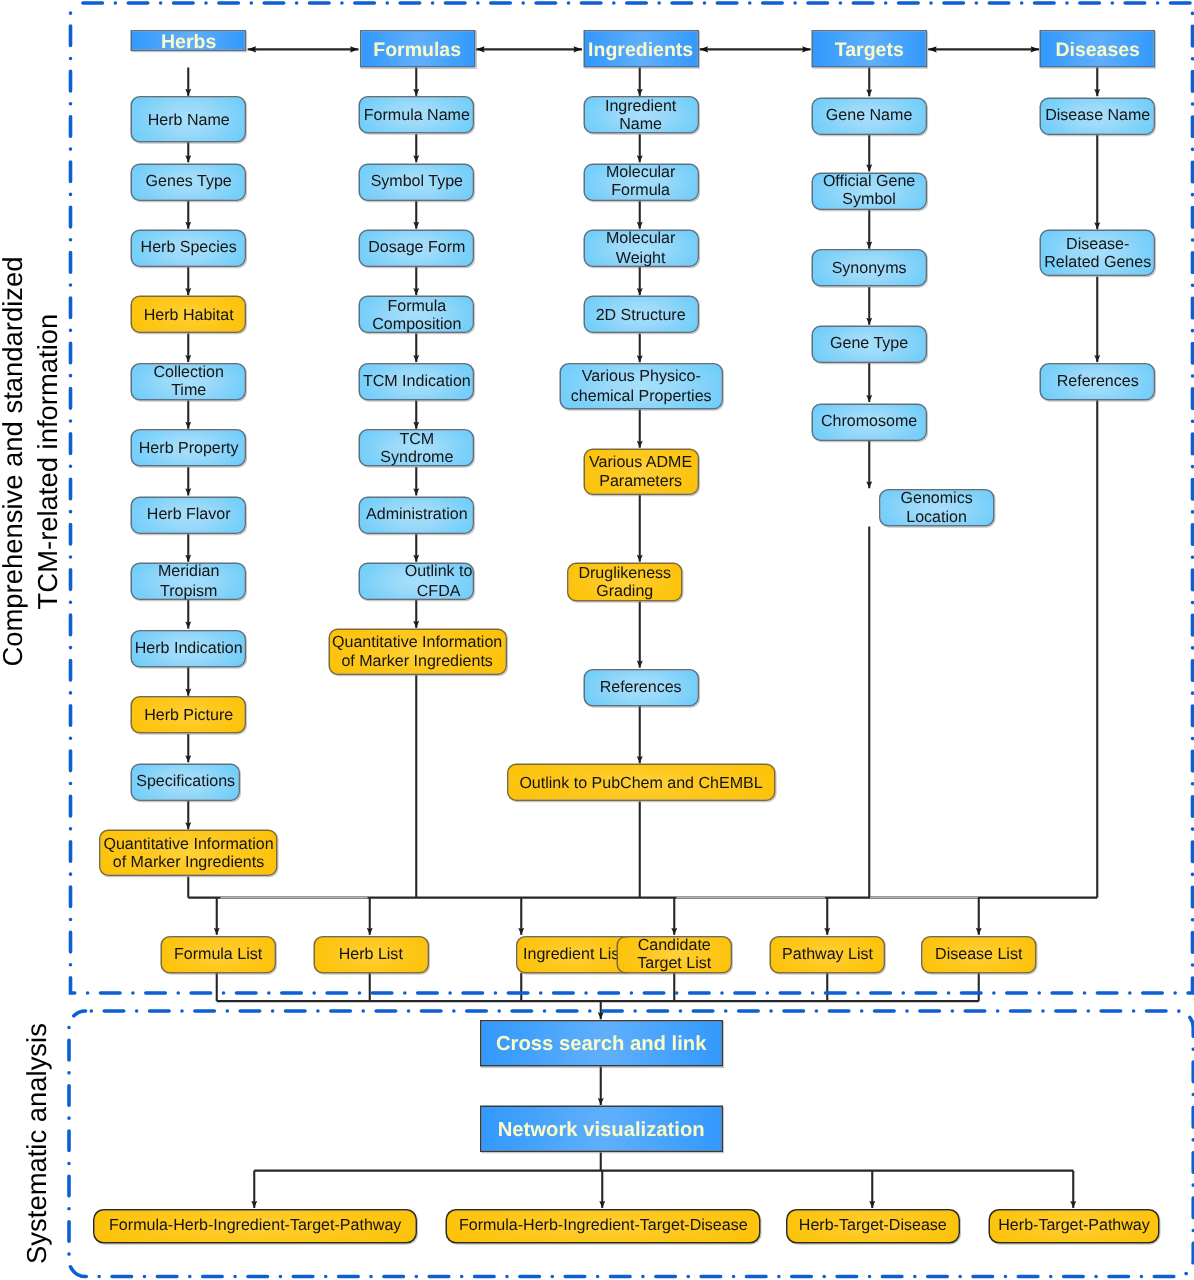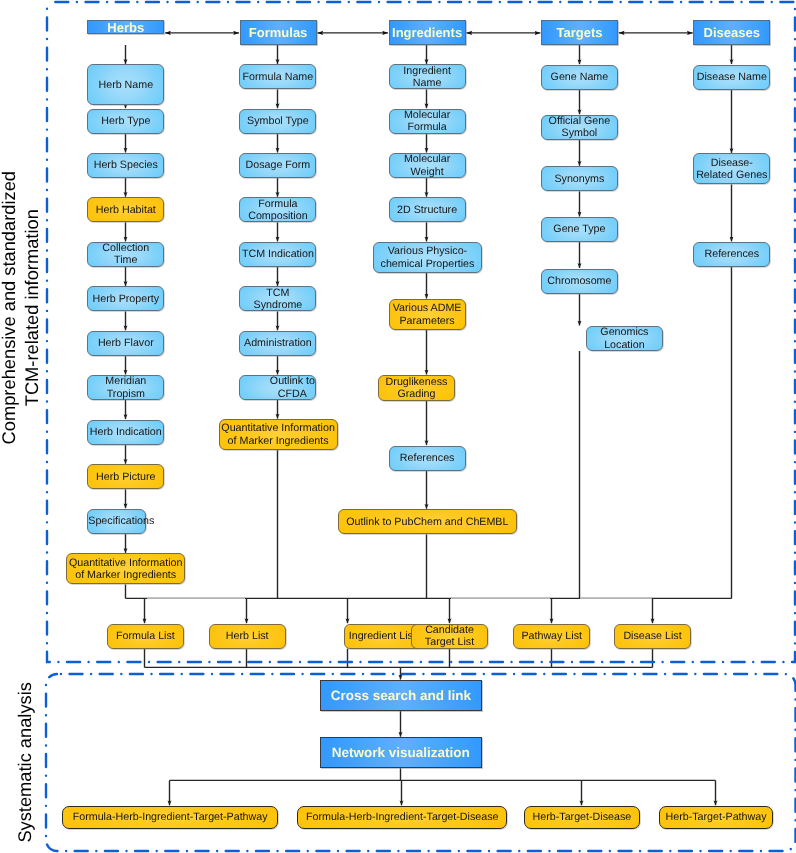--- a/index.html
+++ b/index.html
@@ -151,25 +151,25 @@
       <div class="frame" style="left: 43px; top: 670.5px;">
         <svg width="755.5" height="183">
           <rect x="3" y="3" width="749.5" height="177" rx="11" ry="11" fill="none" stroke="#0d5fd4" stroke-width="2.4" stroke-dasharray="13 8.6 0.01 8.6" stroke-dashoffset="-12.5" stroke-linecap="round"></rect>
         </svg>
       </div>
     </div>
   <div id="nodes">
       <div class="node header" style="left: 87.3px; top: 20px; width: 77px; height: 14px; font-size: 13px; line-height: 15px;">
         <span>Herbs</span>
       </div>
-      <div class="node blue" style="left: 87.3px; top: 64.4px; width: 77px; height: 41px; font-size: 10.7px; line-height: 12.2px;">
+      <div class="node blue" style="left: 87.3px; top: 64.4px; width: 77px; height: 31px; font-size: 10.7px; line-height: 12.2px;">
         <span>Herb Name</span>
       </div>
       <div class="node blue" style="left: 87.3px; top: 108.7px; width: 77px; height: 25px; font-size: 10.7px; line-height: 12.2px;">
-        <span>Herb Type</span>
+        <span>Genes Type</span>
       </div>
       <div class="node blue" style="left: 87.3px; top: 153px; width: 77px; height: 25px; font-size: 10.7px; line-height: 12.2px;">
         <span>Herb Species</span>
       </div>
       <div class="node gold" style="left: 87.3px; top: 197.3px; width: 77px; height: 25px; font-size: 10.7px; line-height: 12.2px;">
         <span>Herb Habitat</span>
       </div>
       <div class="node blue" style="left: 87.3px; top: 241.9px; width: 77px; height: 25px; font-size: 10.7px; line-height: 12.2px;">
         <span>Collection<br>Time</span>
       </div>
@@ -181,21 +181,21 @@
       </div>
       <div class="node blue" style="left: 87.3px; top: 375px; width: 77px; height: 25px; font-size: 10.7px; line-height: 12.2px;">
         <span>Meridian<br>Tropism</span>
       </div>
       <div class="node blue" style="left: 87.3px; top: 419.6px; width: 77px; height: 25px; font-size: 10.7px; line-height: 12.2px;">
         <span>Herb Indication</span>
       </div>
       <div class="node gold" style="left: 87.3px; top: 464.3px; width: 77px; height: 25px; font-size: 10.7px; line-height: 12.2px;">
         <span>Herb Picture</span>
       </div>
-      <div class="node blue" style="left: 87.3px; top: 508.7px; width: 59px; height: 25px; font-size: 10.7px; line-height: 12.2px;">
+      <div class="node blue" style="left: 87.3px; top: 508.7px; width: 73px; height: 25px; font-size: 10.7px; line-height: 12.2px;">
         <span>Specifications</span>
       </div>
       <div class="node gold" style="left: 66.2px; top: 553.4px; width: 119px; height: 31px; font-size: 10.7px; line-height: 12.2px;">
         <span>Quantitative Information<br>of Marker Ingredients</span>
       </div>
       <div class="node header" style="left: 239.6px; top: 20px; width: 77px; height: 25px; font-size: 13px; line-height: 15px;">
         <span>Formulas</span>
       </div>
       <div class="node blue" style="left: 239.4px; top: 64.4px; width: 77px; height: 25px; font-size: 10.7px; line-height: 12.2px;">
         <span>Formula Name</span>

